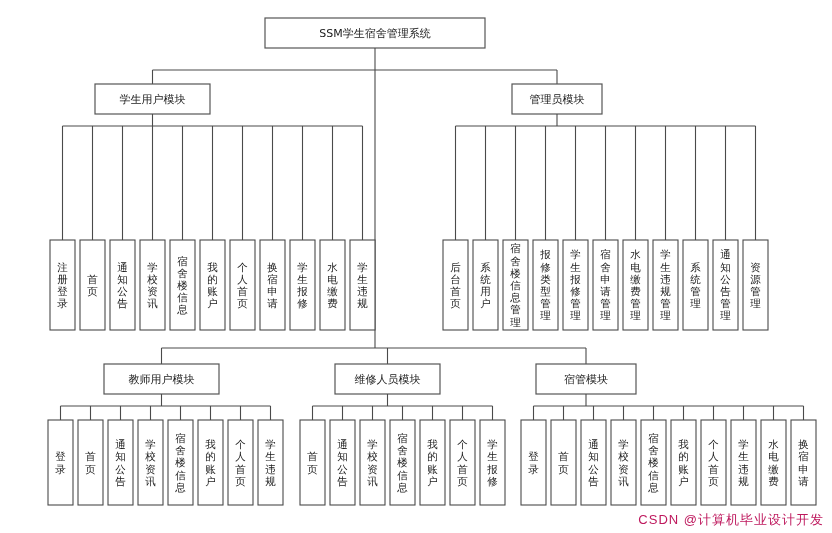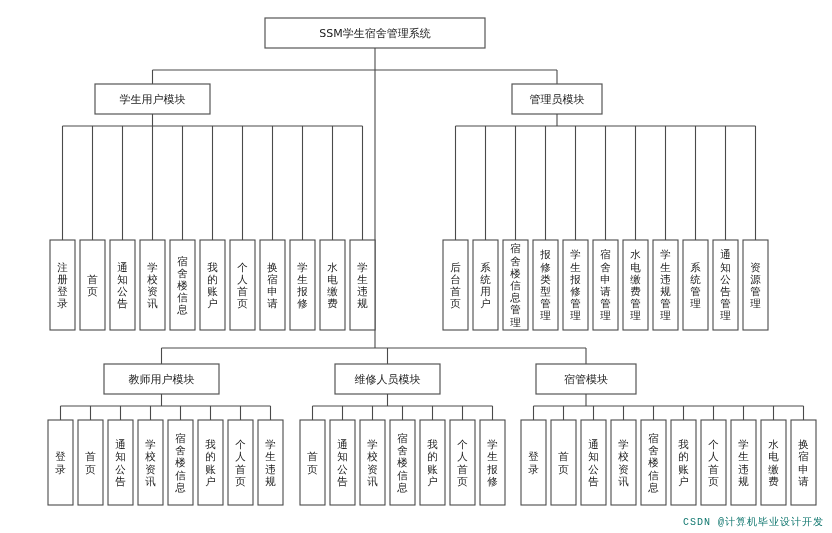--- a/index.html
+++ b/index.html
@@ -15,22 +15,22 @@
   .label-h{
     font-size:11px;fill:#1a1a1a;text-anchor:middle;
     dominant-baseline:middle;font-family:"DejaVu Sans","Liberation Sans",sans-serif;
   }
   .label-v{
     font-size:10.5px;fill:#1a1a1a;text-anchor:middle;
     font-family:"DejaVu Sans","Liberation Sans",sans-serif;
   }
   .watermark{
     position:absolute;right:8px;bottom:4px;
-    font-size:10px;color:#0f766e;letter-spacing:1px;
-    font-family:Liberation Mono, monospace;
+    font-size:13px;color:#be185d;letter-spacing:1px;
+    font-family:Liberation Sans, sans-serif;
     user-select:none;white-space:nowrap;
   }
 </style>
 </head>
 <body>
 
 <div id="diagram-root">
   <svg id="tree-svg" width="832" height="533" viewBox="0 0 832 533" xmlns="http://www.w3.org/2000/svg">
       <rect x="265" y="18" width="220" height="30" class="node-box-top"></rect>
       <text x="375" y="34" class="label-h">SSM学生宿舍管理系统</text>

